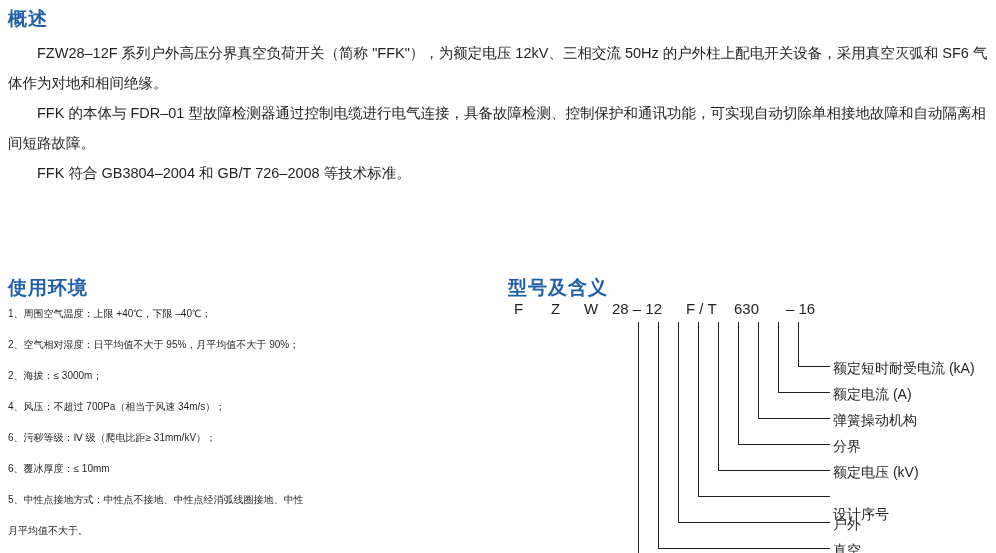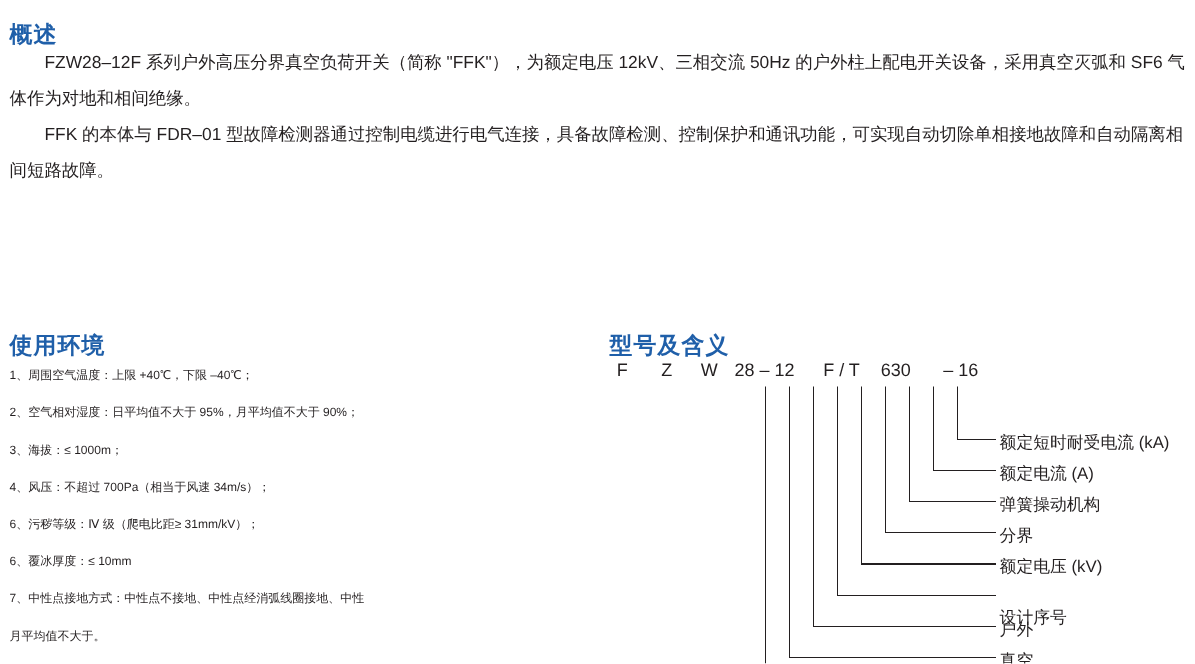--- a/index.html
+++ b/index.html
@@ -22,21 +22,21 @@
   }
   .section-title {
     color: #1f5fa9;
     font-size: 19px;
     font-weight: bold;
     letter-spacing: 1px;
   }
   #overview-title {
     position: absolute;
     left: 8px;
-    top: 16px;
+    top: 6px;
   }
   .body-text {
     font-size: 14.5px;
     line-height: 30px;
     color: #231f20;
   }
   #overview-body {
     position: absolute;
     left: 8px;
     top: 38px;
@@ -122,32 +122,33 @@
 </head>
 <body>
 
 <div class="page">
 
   <div class="section-title" id="overview-title">概述</div>
 
   <div class="body-text" id="overview-body">
     <p>FZW28–12F 系列户外高压分界真空负荷开关（简称 "FFK"），为额定电压 12kV、三相交流 50Hz 的户外柱上配电开关设备，采用真空灭弧和 SF6 气体作为对地和相间绝缘。</p>
     <p>FFK 的本体与 FDR–01 型故障检测器通过控制电缆进行电气连接，具备故障检测、控制保护和通讯功能，可实现自动切除单相接地故障和自动隔离相间短路故障。</p>
+    <p>FFK 符合 GB3804–2004 和 GB/T 726–2008 等技术标准。</p>
   </div>
 
   <div class="section-title" id="env-title">使用环境</div>
 
   <div id="env-list">
     <div>1、周围空气温度：上限 +40℃，下限 –40℃；</div>
     <div>2、空气相对湿度：日平均值不大于 95%，月平均值不大于 90%；</div>
-    <div>3、海拔：≤ 1000m；</div>
+    <div>2、海拔：≤ 3000m；</div>
     <div>4、风压：不超过 700Pa（相当于风速 34m/s）；</div>
     <div>6、污秽等级：Ⅳ 级（爬电比距≥ 31mm/kV）；</div>
     <div>6、覆冰厚度：≤ 10mm</div>
-    <div>7、中性点接地方式：中性点不接地、中性点经消弧线圈接地、中性</div>
+    <div>5、中性点接地方式：中性点不接地、中性点经消弧线圈接地、中性</div>
     <div>月平均值不大于。</div>
   </div>
 
   <div class="section-title" id="model-title">型号及含义</div>
 
   <div id="model-code">
     <span class="mc-f">F</span>
     <span class="mc-z">Z</span>
     <span class="mc-w">W</span>
     <span class="mc-2812">28 – 12</span>

